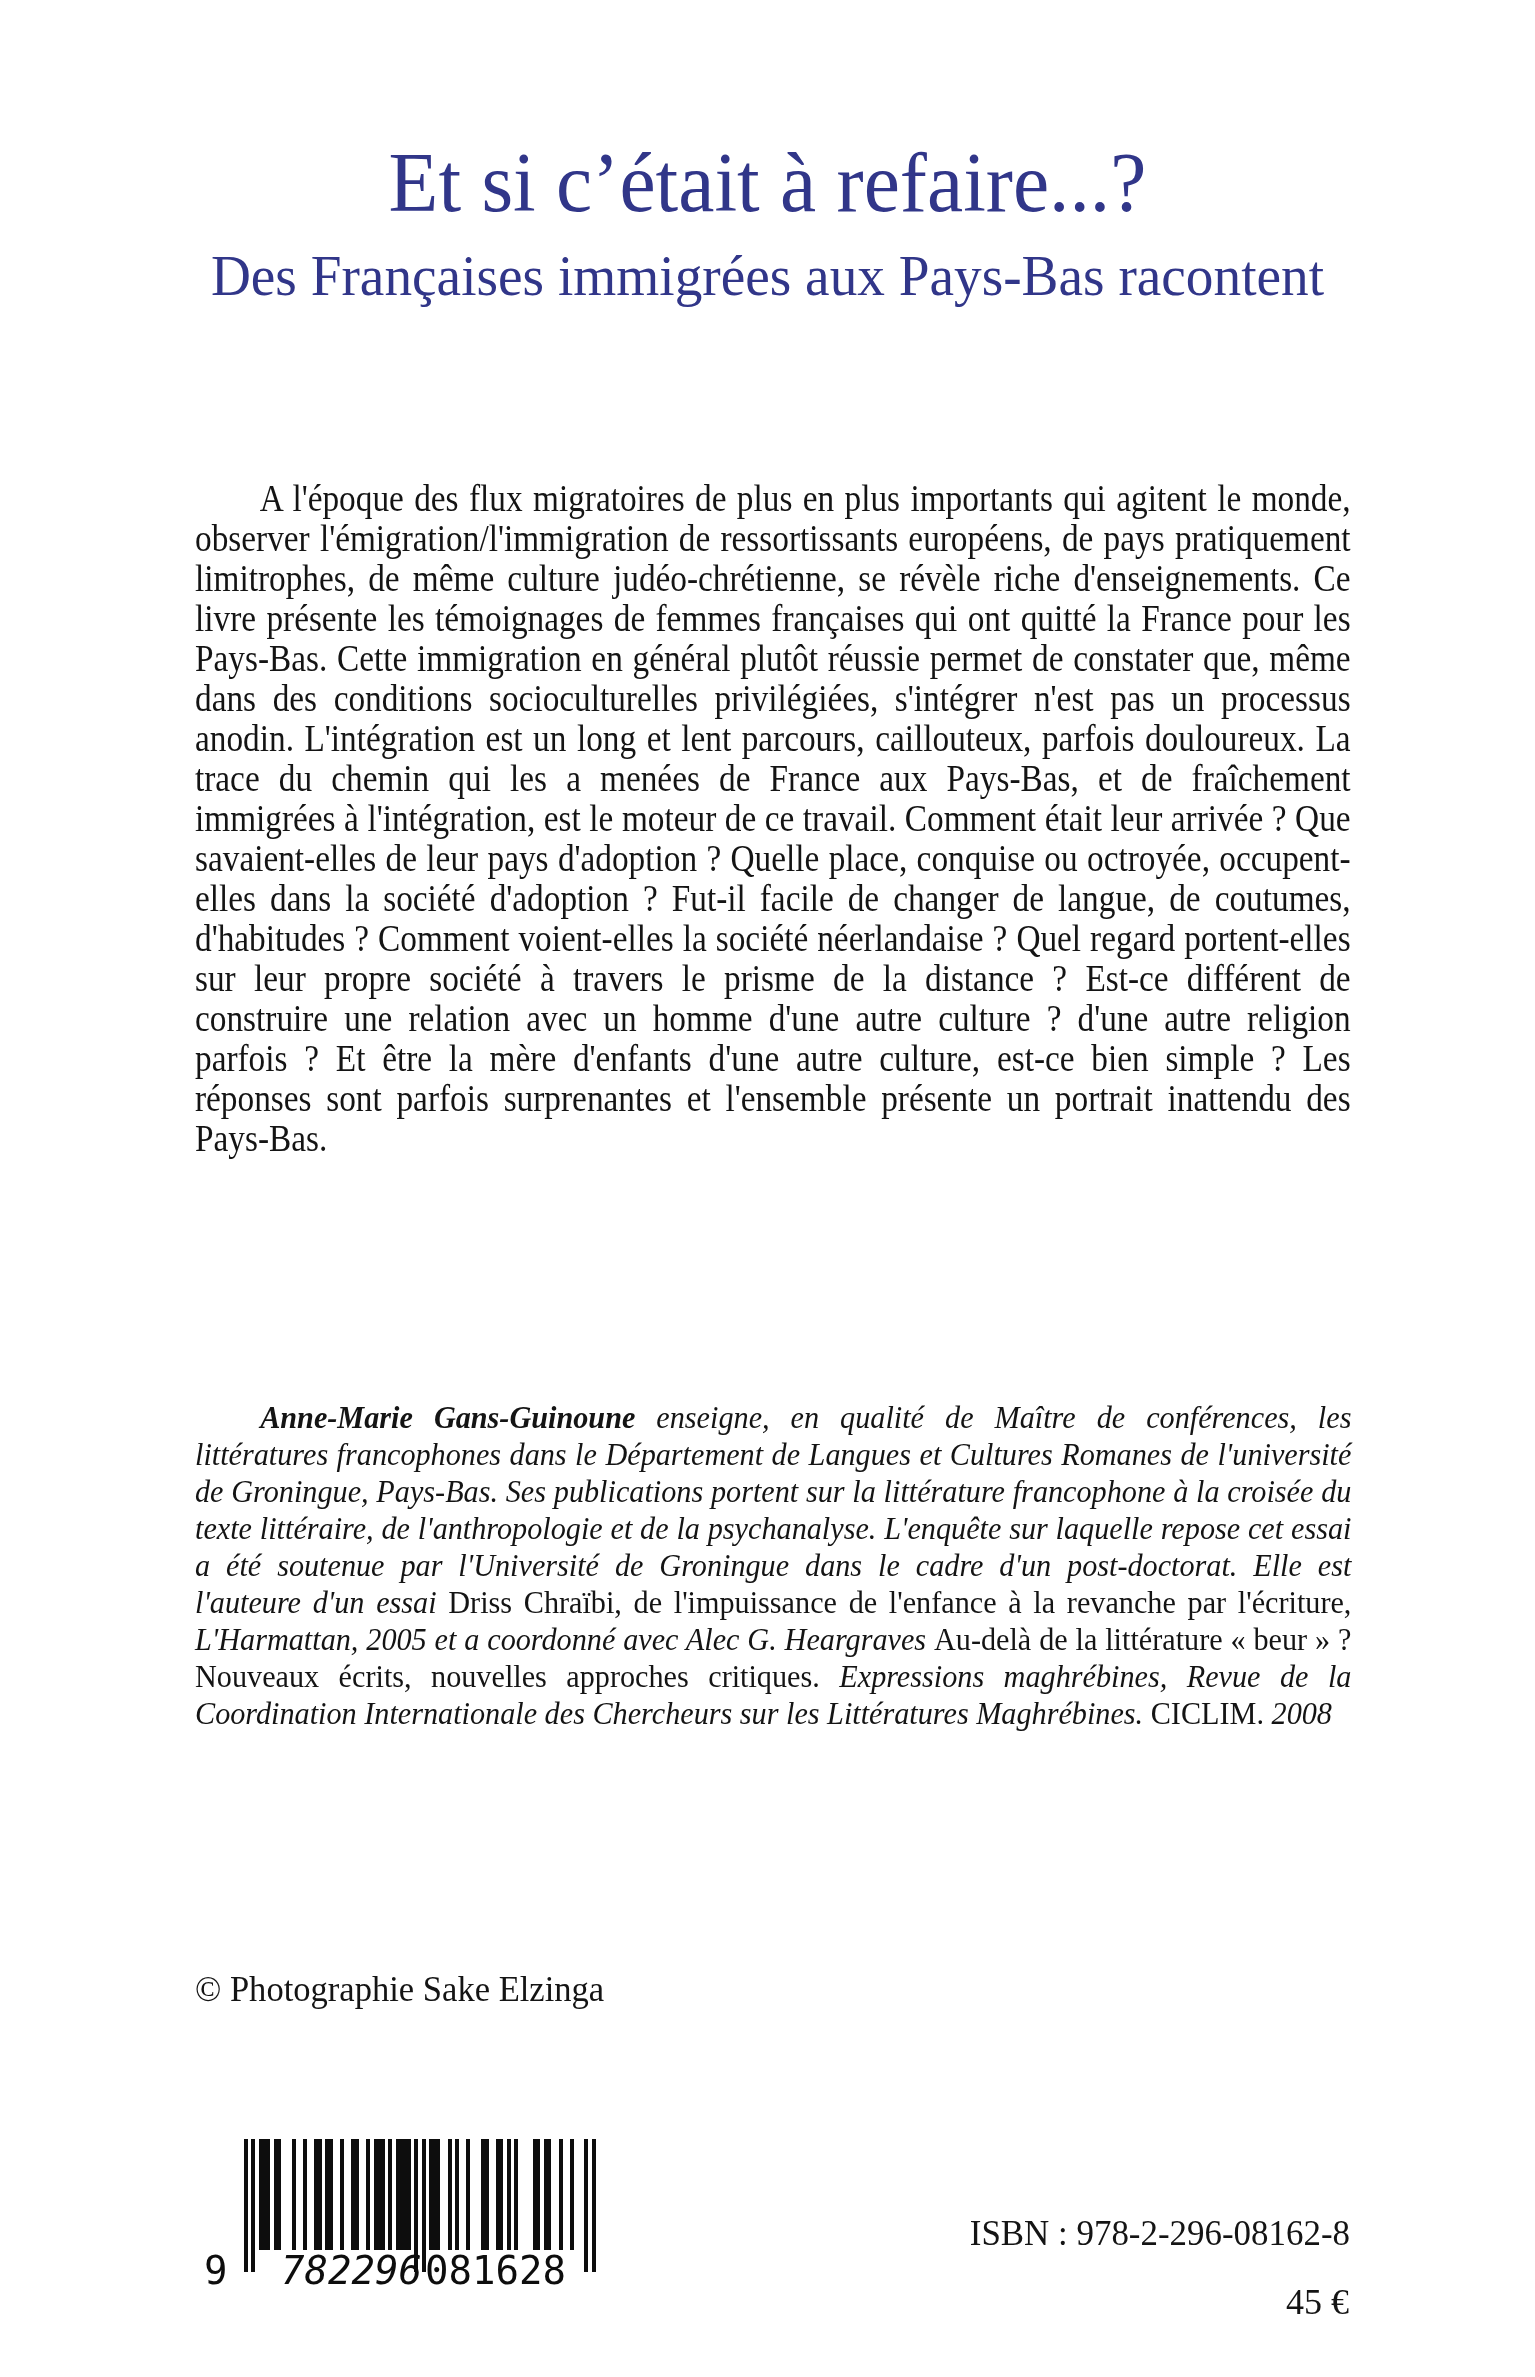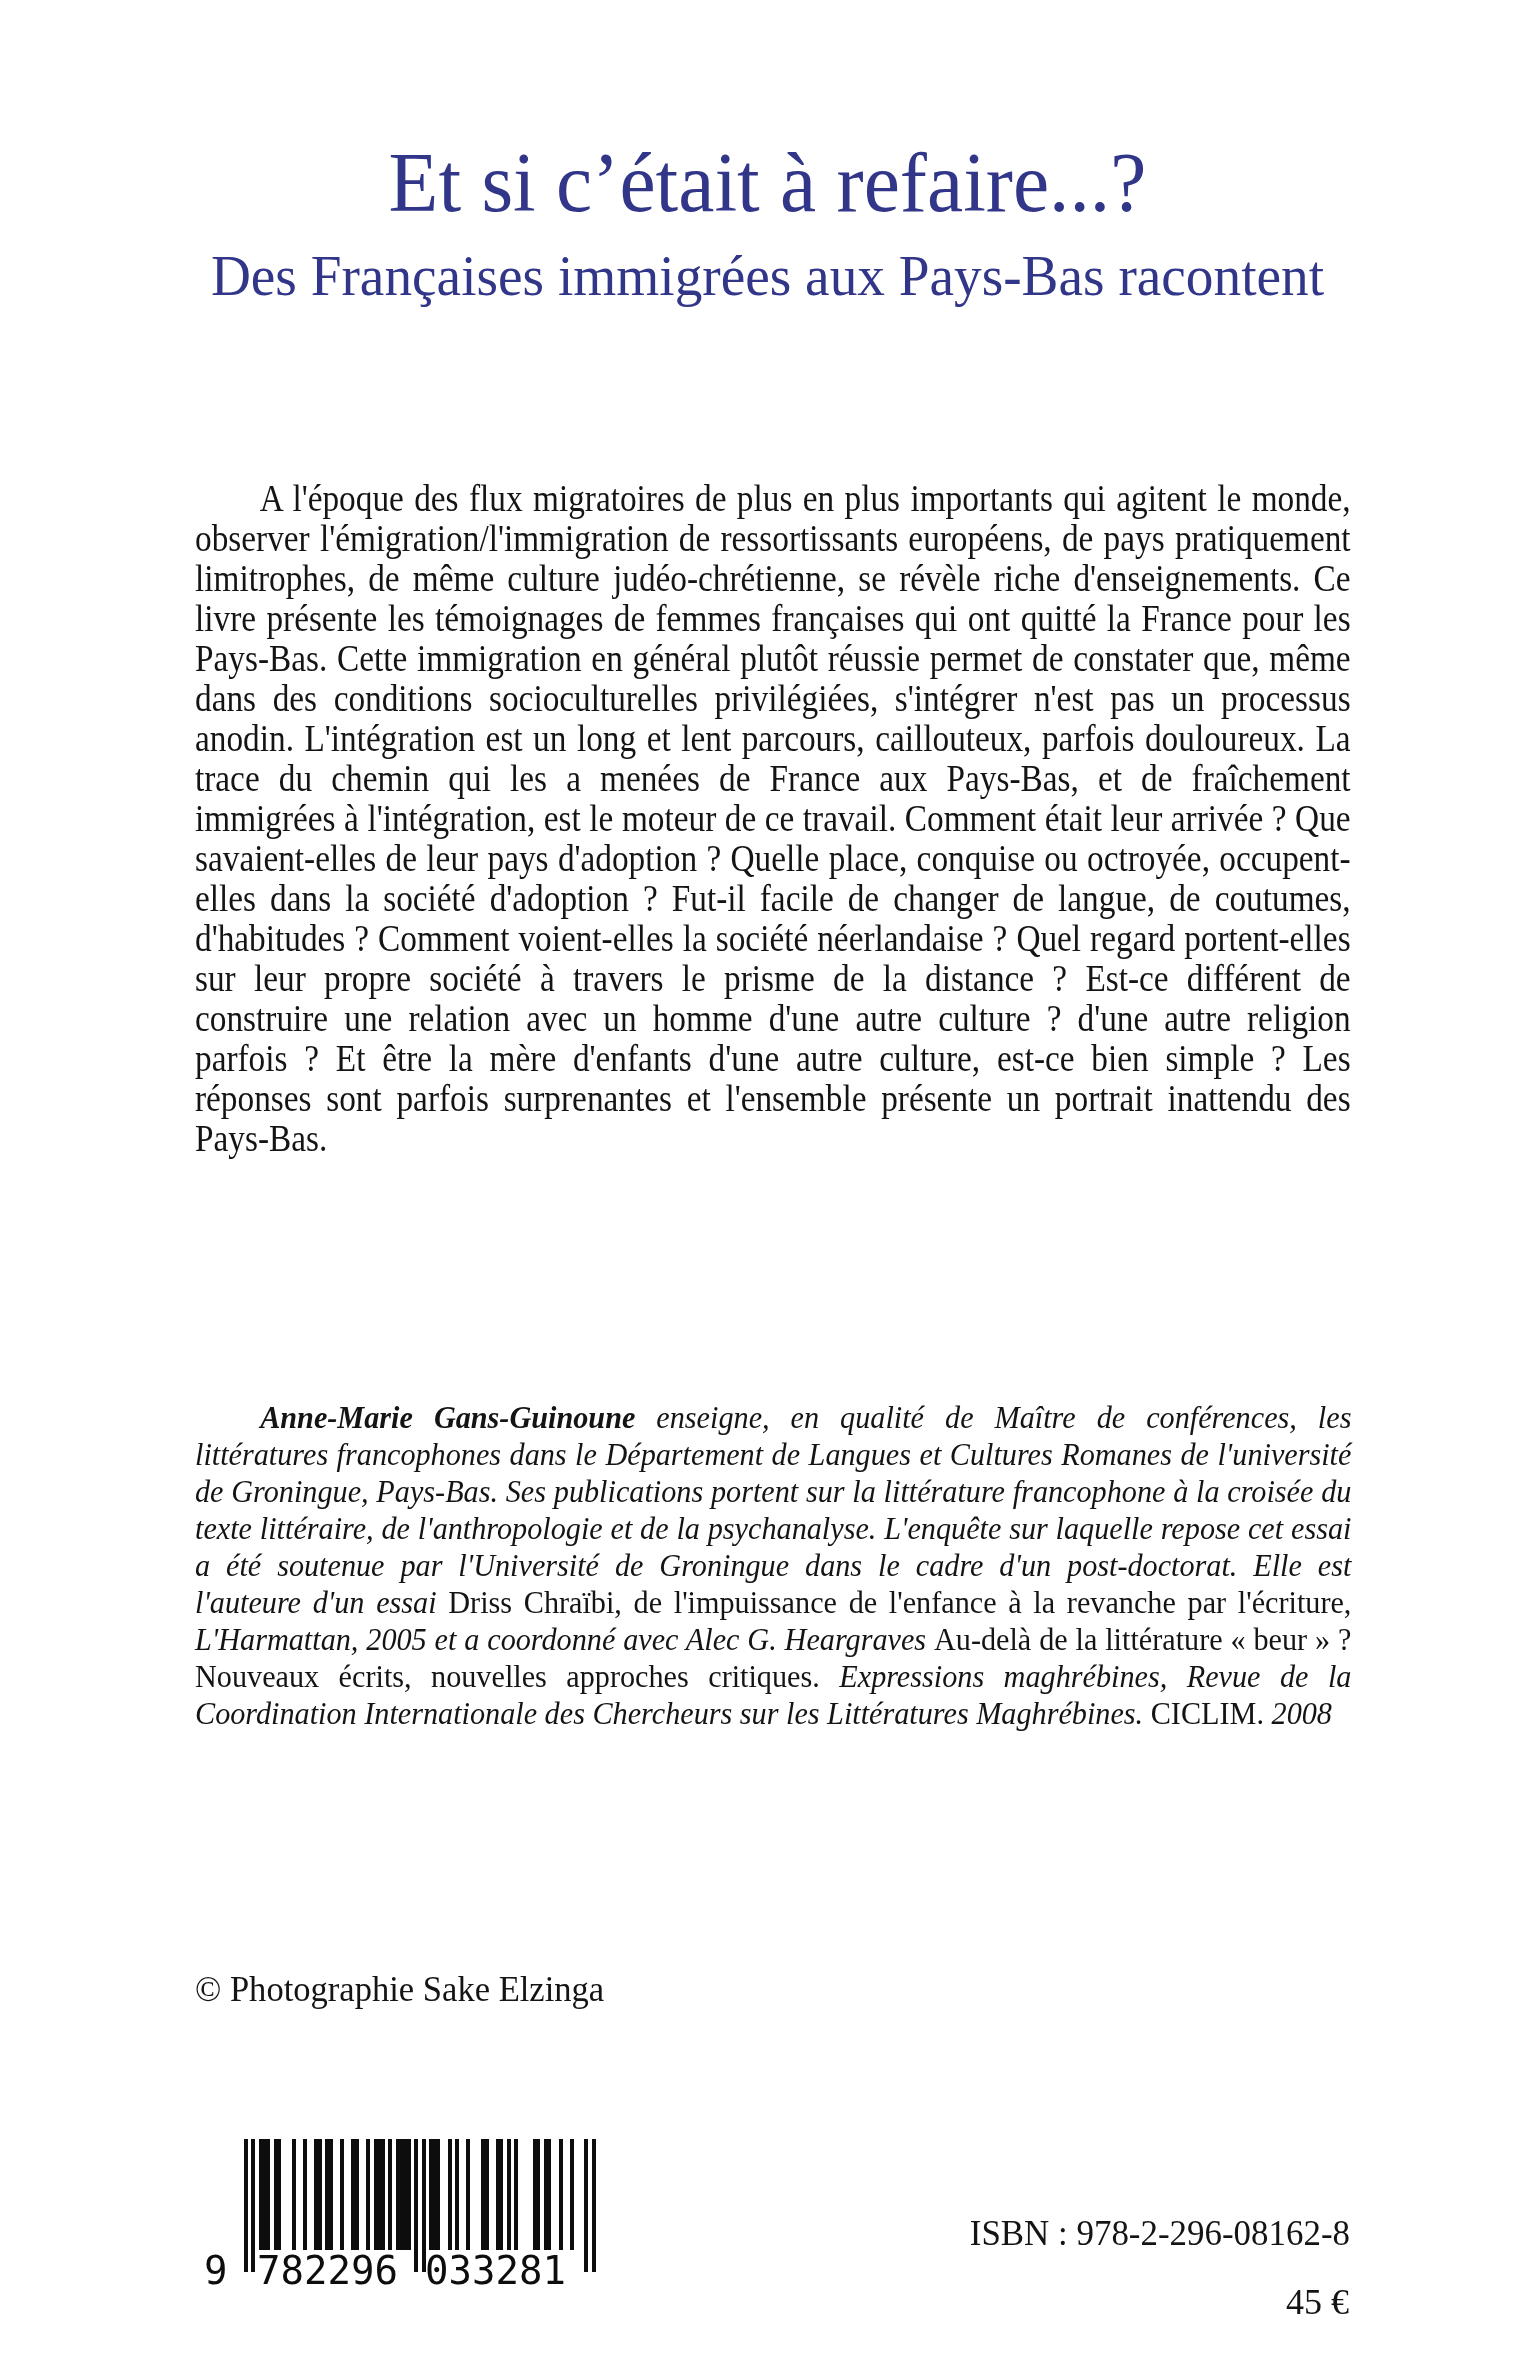--- a/index.html
+++ b/index.html
@@ -94,21 +94,21 @@
   .barcode .digits span {
     position: absolute;
     top: 111px;
     font-family: "DejaVu Sans Mono", "Liberation Mono", monospace;
     font-size: 39px;
     line-height: 42px;
     color: #0d0d0d;
     white-space: nowrap;
   }
   .barcode .d-lead  { left: -40px; }
-  .barcode .d-left  { left: 13px;  }
+  .barcode .d-left  { left: 37px; font-style: italic;  }
   .barcode .d-right { left: 181px; }
   .isbn {
     position: absolute;
     top: 2215px; right: 185px;
     font-size: 36px;
     line-height: 1;
     white-space: nowrap;
     transform: scaleX(0.97);
     transform-origin: 100% 0;
   }
@@ -180,21 +180,21 @@
         <div class="bar" style="left: 300px; width: 4px;"></div>
         <div class="bar" style="left: 303px; width: 4px;"></div>
         <div class="bar" style="left: 315px; width: 4px;"></div>
         <div class="bar" style="left: 326px; width: 4px;"></div>
         <div class="bar guard" style="left: 340px; width: 4px;"></div>
         <div class="bar guard" style="left: 348px; width: 4px;"></div>
       </div>
     <div class="digits">
       <span class="d-lead">9</span>
       <span class="d-left">782296</span>
-      <span class="d-right">033281</span>
+      <span class="d-right">081628</span>
     </div>
   </div>
 
   <div class="isbn">ISBN : 978-2-296-08162-8</div>
   <div class="price">45 €</div>
 
 </div>
 
 
 </body></html>

